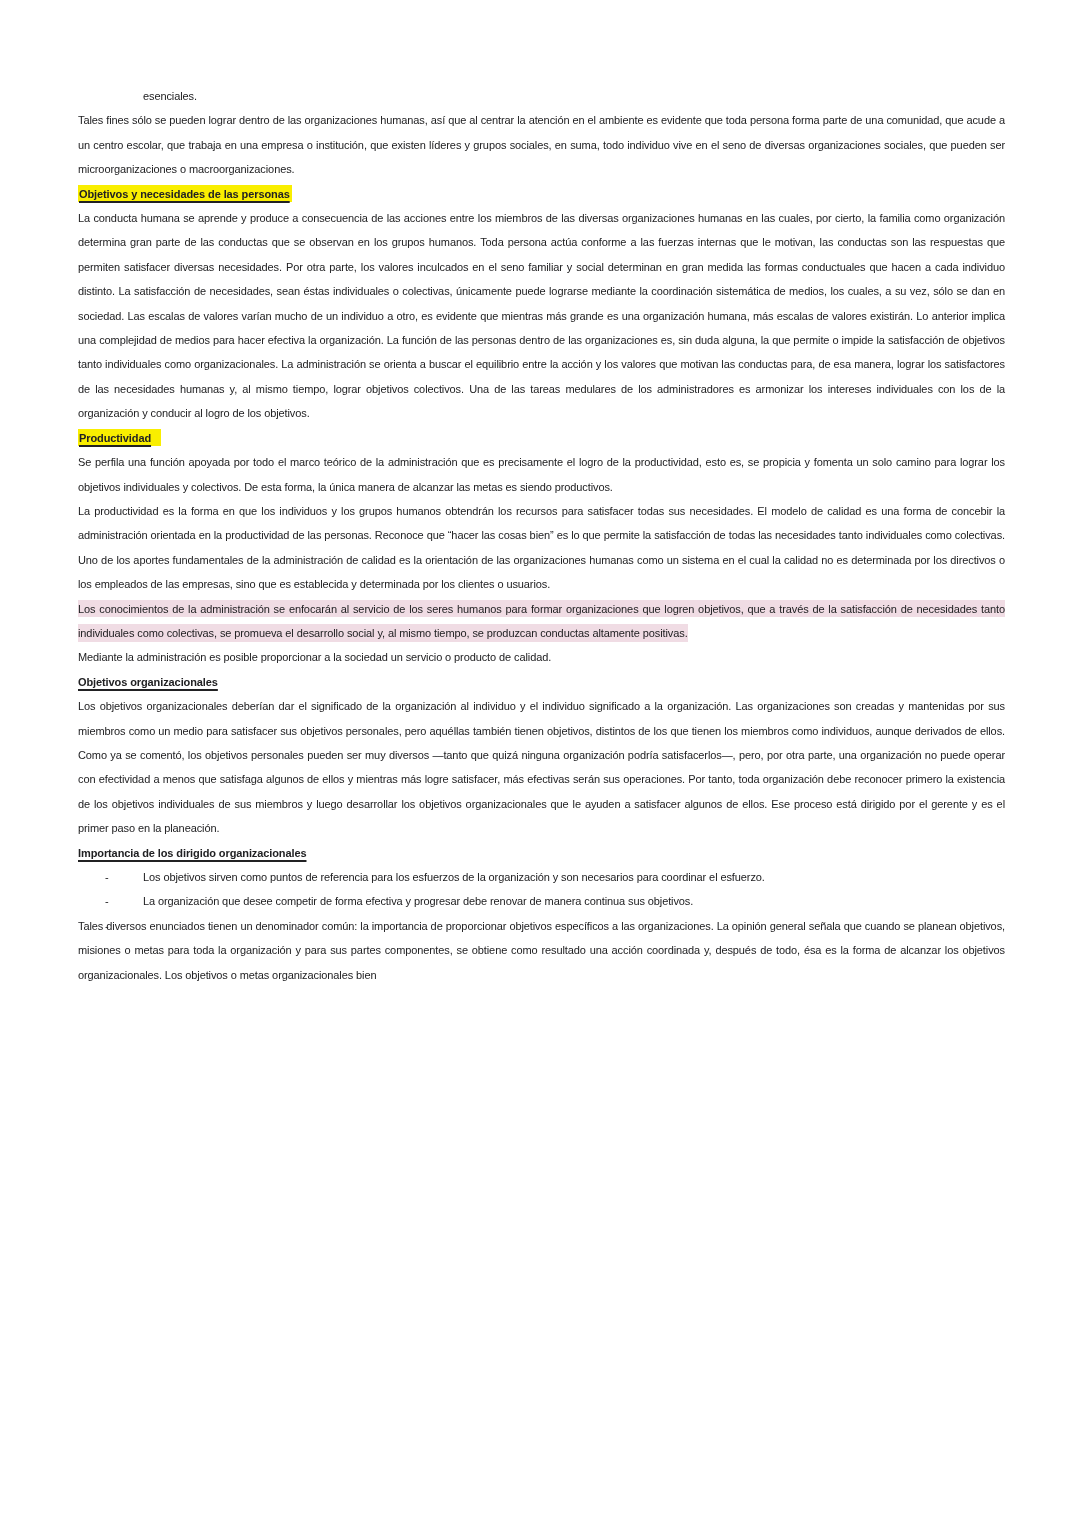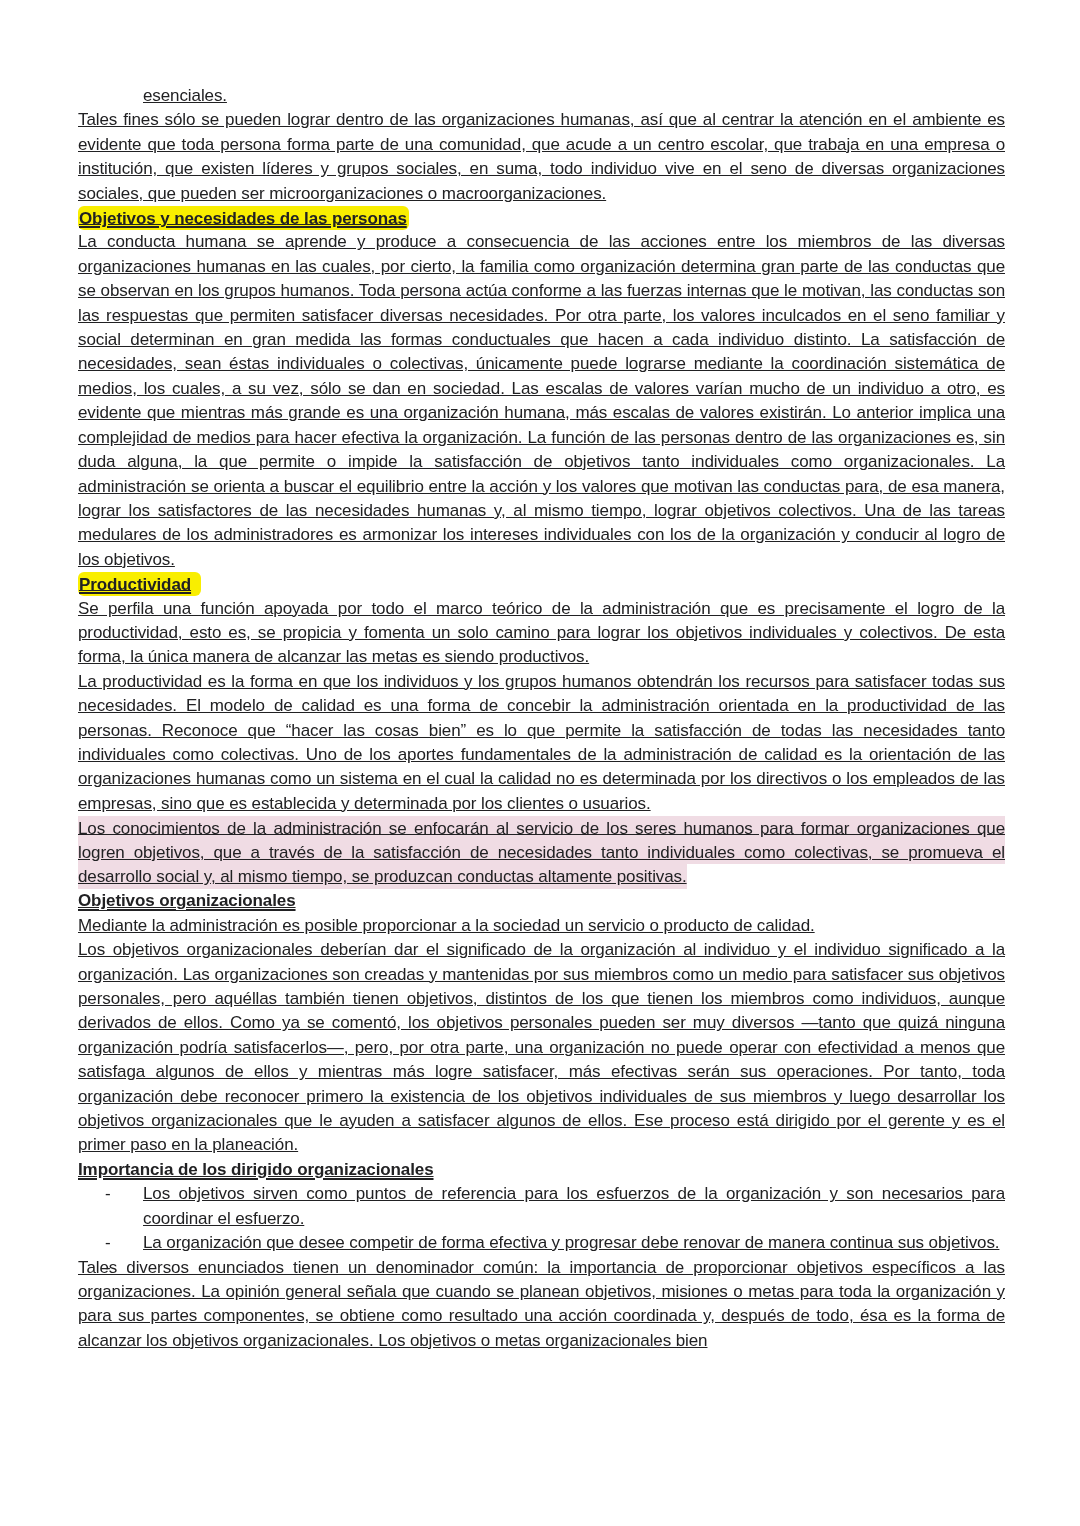--- a/index.html
+++ b/index.html
@@ -13,37 +13,35 @@
   html,body{background:var(--bg);}
   body{
     width:1080px;height:1526px;overflow:hidden;
     font-family:"Liberation Sans", sans-serif;
   }
   .page{
     width:1080px;height:1526px;background:var(--bg);
     padding:84px 75px 0 78px;
   }
   .block{
-    font-size:17px;
+    font-size:11px;
     line-height:24.4px;
     letter-spacing:-0.1px;
     color:var(--ink);
     text-align:justify;
     text-justify:inter-word;
-    text-decoration:underline;
   }
   .indent{text-indent:65px;}
   .heading-block{
     text-align:left;
     font-weight:bold;
   }
   .hl-yellow{
     background:var(--yellow);
     padding:2.5px 2px 2.5px 1px;
-    border-radius:6px;
   }
   .trail{padding-right:10px;}
   .head-text{
     text-decoration:underline;
     text-decoration-thickness:1.8px;
     text-underline-offset:3px;
   }
   .hl-pink{
     background:var(--pink);
     padding:2.6px 0;
@@ -65,22 +63,22 @@
 <main class="page">
   <div id="doc">
       <p class="block para indent">esenciales.</p>
       <p class="block para">Tales fines sólo se pueden lograr dentro de las organizaciones humanas, así que al centrar la atención en el ambiente es evidente que toda persona forma parte de una comunidad, que acude a un centro escolar, que trabaja en una empresa o institución, que existen líderes y grupos sociales, en suma, todo individuo vive en el seno de diversas organizaciones sociales, que pueden ser microorganizaciones o macroorganizaciones.</p>
       <p class="block heading-block"><span class="hl-yellow"><span class="head-text">Objetivos y necesidades de las personas</span></span></p>
       <p class="block para">La conducta humana se aprende y produce a consecuencia de las acciones entre los miembros de las diversas organizaciones humanas en las cuales, por cierto, la familia como organización determina gran parte de las conductas que se observan en los grupos humanos. Toda persona actúa conforme a las fuerzas internas que le motivan, las conductas son las respuestas que permiten satisfacer diversas necesidades. Por otra parte, los valores inculcados en el seno familiar y social determinan en gran medida las formas conductuales que hacen a cada individuo distinto. La satisfacción de necesidades, sean éstas individuales o colectivas, únicamente puede lograrse mediante la coordinación sistemática de medios, los cuales, a su vez, sólo se dan en sociedad. Las escalas de valores varían mucho de un individuo a otro, es evidente que mientras más grande es una organización humana, más escalas de valores existirán. Lo anterior implica una complejidad de medios para hacer efectiva la organización. La función de las personas dentro de las organizaciones es, sin duda alguna, la que permite o impide la satisfacción de objetivos tanto individuales como organizacionales. La administración se orienta a buscar el equilibrio entre la acción y los valores que motivan las conductas para, de esa manera, lograr los satisfactores de las necesidades humanas y, al mismo tiempo, lograr objetivos colectivos. Una de las tareas medulares de los administradores es armonizar los intereses individuales con los de la organización y conducir al logro de los objetivos.</p>
       <p class="block heading-block"><span class="hl-yellow trail"><span class="head-text">Productividad</span></span></p>
       <p class="block para">Se perfila una función apoyada por todo el marco teórico de la administración que es precisamente el logro de la productividad, esto es, se propicia y fomenta un solo camino para lograr los objetivos individuales y colectivos. De esta forma, la única manera de alcanzar las metas es siendo productivos.</p>
       <p class="block para">La productividad es la forma en que los individuos y los grupos humanos obtendrán los recursos para satisfacer todas sus necesidades. El modelo de calidad es una forma de concebir la administración orientada en la productividad de las personas. Reconoce que “hacer las cosas bien” es lo que permite la satisfacción de todas las necesidades tanto individuales como colectivas. Uno de los aportes fundamentales de la administración de calidad es la orientación de las organizaciones humanas como un sistema en el cual la calidad no es determinada por los directivos o los empleados de las empresas, sino que es establecida y determinada por los clientes o usuarios.</p>
       <p class="block para"><span class="hl-pink">Los conocimientos de la administración se enfocarán al servicio de los seres humanos para formar organizaciones que logren objetivos, que a través de la satisfacción de necesidades tanto individuales como colectivas, se promueva el desarrollo social y, al mismo tiempo, se produzcan conductas altamente positivas.</span></p>
+      <p class="block para">Mediante la administración es posible proporcionar a la sociedad un servicio o producto de calidad.</p>
       <p class="block heading-block"><span class=""><span class="head-text">Objetivos organizacionales</span></span></p>
-      <p class="block para">Mediante la administración es posible proporcionar a la sociedad un servicio o producto de calidad.</p>
       <p class="block para">Los objetivos organizacionales deberían dar el significado de la organización al individuo y el individuo significado a la organización. Las organizaciones son creadas y mantenidas por sus miembros como un medio para satisfacer sus objetivos personales, pero aquéllas también tienen objetivos, distintos de los que tienen los miembros como individuos, aunque derivados de ellos. Como ya se comentó, los objetivos personales pueden ser muy diversos —tanto que quizá ninguna organización podría satisfacerlos—, pero, por otra parte, una organización no puede operar con efectividad a menos que satisfaga algunos de ellos y mientras más logre satisfacer, más efectivas serán sus operaciones. Por tanto, toda organización debe reconocer primero la existencia de los objetivos individuales de sus miembros y luego desarrollar los objetivos organizacionales que le ayuden a satisfacer algunos de ellos. Ese proceso está dirigido por el gerente y es el primer paso en la planeación.</p>
       <p class="block heading-block"><span class=""><span class="head-text">Importancia de los dirigido organizacionales</span></span></p>
       <p class="block bullet"><span class="dash">-</span><span>Los objetivos sirven como puntos de referencia para los esfuerzos de la organización y son necesarios para coordinar el esfuerzo.</span></p>
       <p class="block bullet"><span class="dash">-</span><span>La organización que desee competir de forma efectiva y progresar debe renovar de manera continua sus objetivos.</span></p>
       <p class="block bullet"><span class="dash">-</span></p>
       <p class="block para">Tales diversos enunciados tienen un denominador común: la importancia de proporcionar objetivos específicos a las organizaciones. La opinión general señala que cuando se planean objetivos, misiones o metas para toda la organización y para sus partes componentes, se obtiene como resultado una acción coordinada y, después de todo, ésa es la forma de alcanzar los objetivos organizacionales. Los objetivos o metas organizacionales bien</p>
     </div>
 </main>
 
 </body></html>

